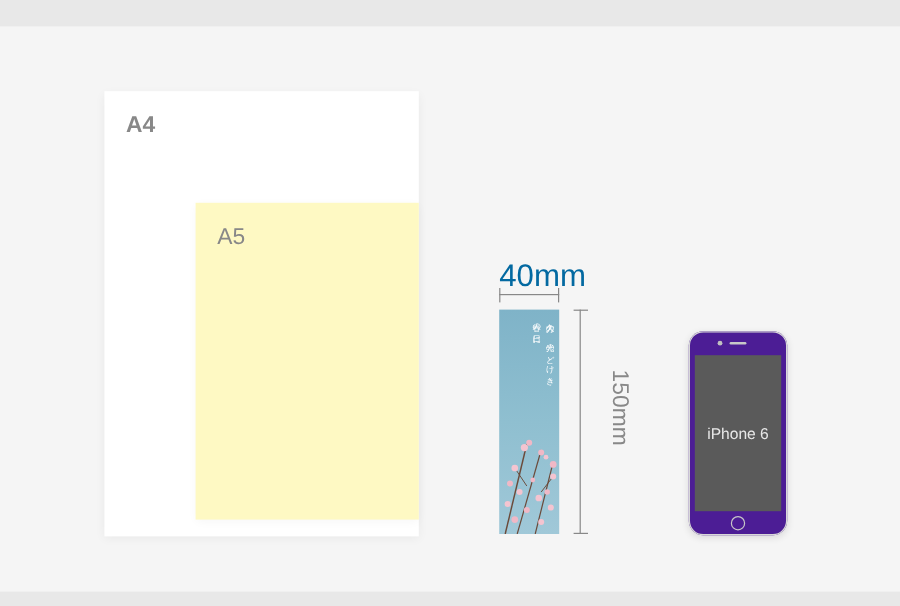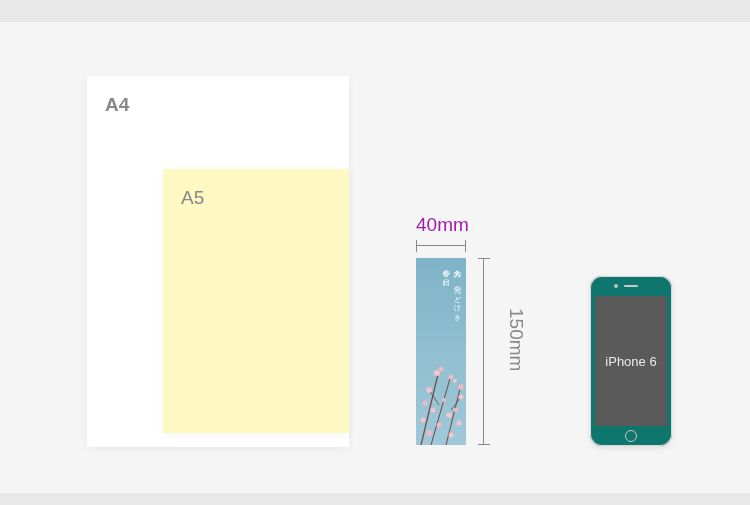--- a/index.html
+++ b/index.html
@@ -56,22 +56,22 @@
       top: 18px;
       left: 18px;
       color: #888888;
       font-size: 19px;
       font-weight: 400;
     }
     .width-label {
       position: absolute;
       left: 416px;
       top: 214px;
-      color: #a21caf;
-      font-size: 19px;
+      color: #0369a1;
+      font-size: 26px;
     }
     .width-dim {
       position: absolute;
       left: 416px;
       top: 240px;
       width: 50px;
       height: 12px;
     }
     .width-dim .line {
       position: absolute;
@@ -153,24 +153,23 @@
       writing-mode: vertical-rl;
       color: #888888;
       font-size: 19px;
     }
     .phone {
       position: absolute;
       left: 574px;
       top: 276px;
       width: 82px;
       height: 170px;
-      background: #0f766e;
+      background: #4c1d95;
       border-radius: 12px;
       box-shadow: 0 2px 6px rgba(0,0,0,0.1), inset 0 0 0 1px #d8d8d8;
-      margin-left: 16px;
     }
     .phone-speaker {
       position: absolute;
       top: 9px;
       left: 50%;
       transform: translateX(-50%);
       width: 14px;
       height: 2px;
       background: #c8c8c8;
       border-radius: 2px;

